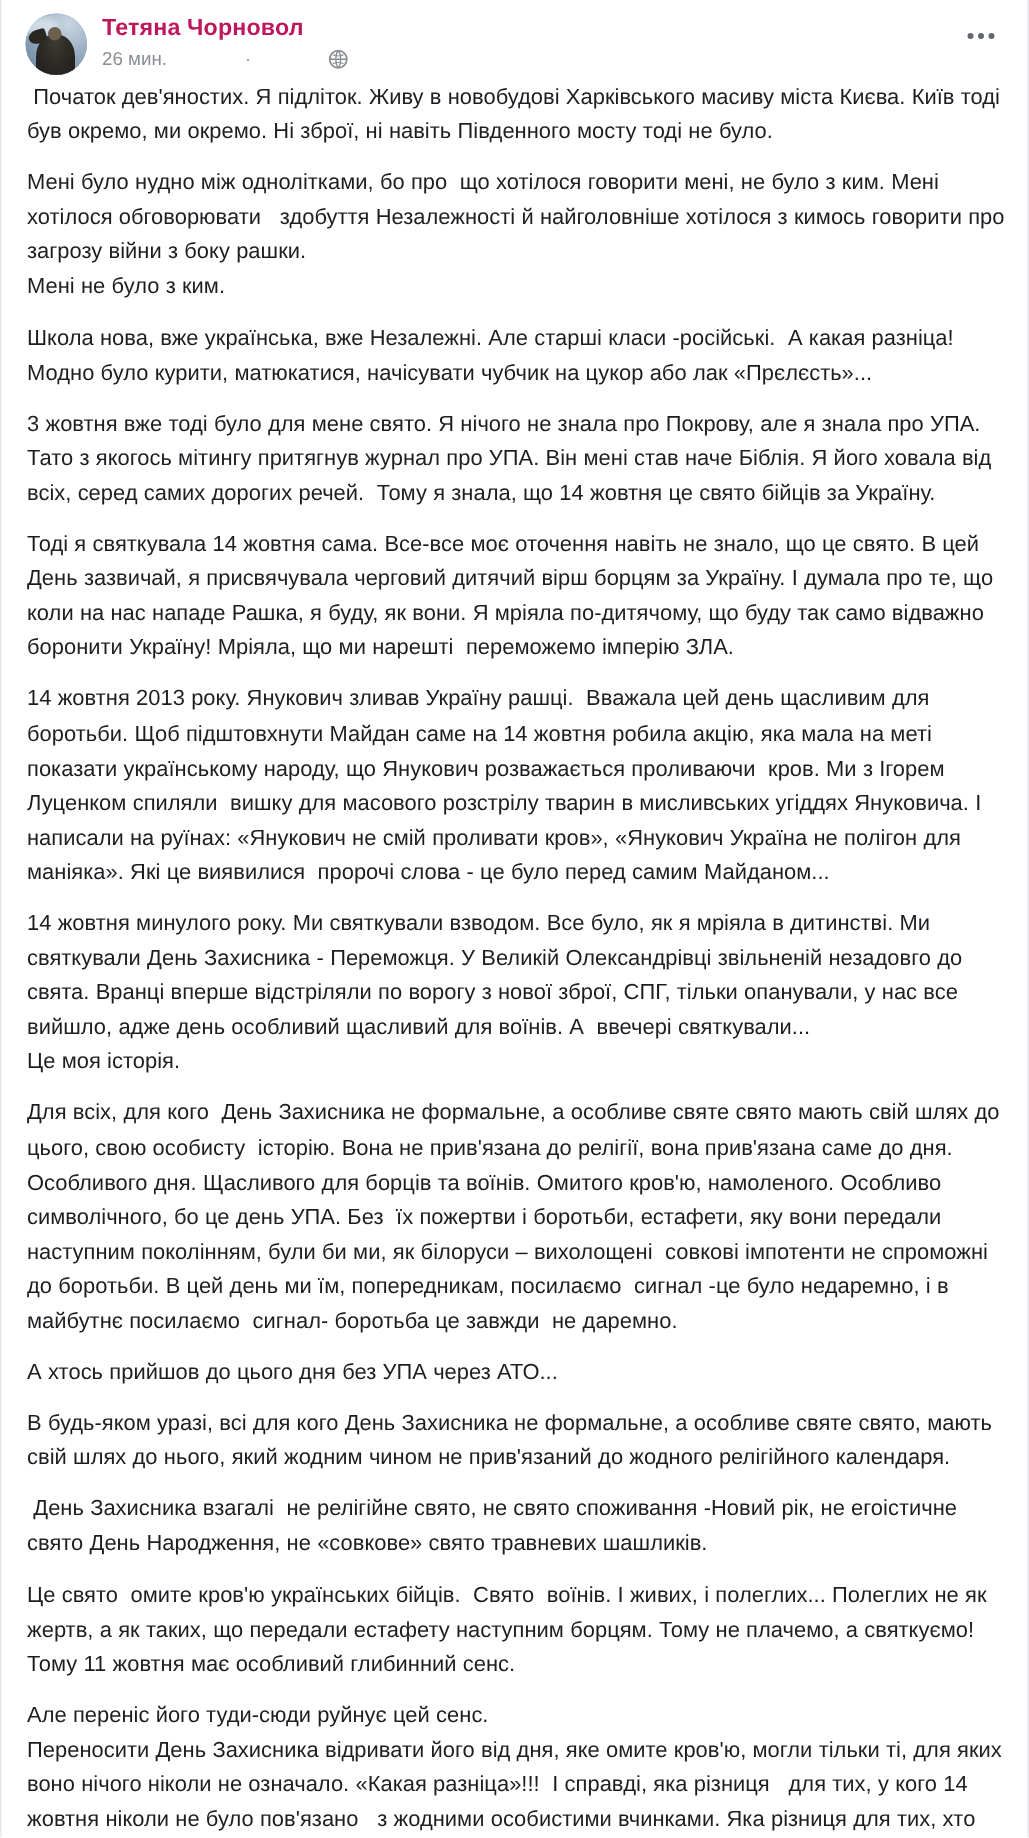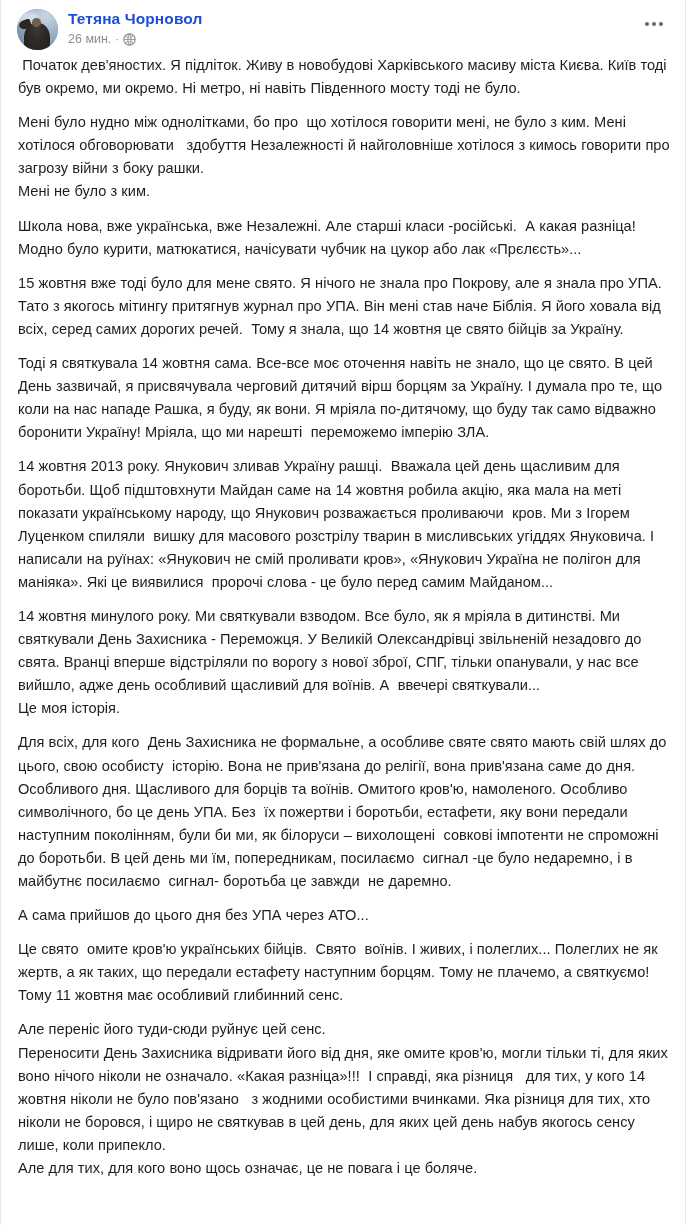--- a/index.html
+++ b/index.html
@@ -97,30 +97,31 @@
     display: flex;
     flex-direction: column;
     justify-content: flex-start;
     margin-left: 10px;
     padding-top: 1px;
   }
   .author-name {
     font-size: 15.5px;
     font-weight: bold;
     line-height: 20px;
-    color: #1d4ed8;
+    color: #be185d;
     letter-spacing: 0.1px;
   }
   .meta-line {
     display: flex;
     align-items: center;
     margin-top: 2px;
     font-size: 12.5px;
     line-height: 16px;
     color: #8a8d91;
+    gap: 48px;
   }
   .meta-time { color: #8a8d91; }
   .meta-dot {
     margin: 0 4px;
     color: #8a8d91;
     font-size: 12px;
   }
   .globe-icon {
     display: inline-flex;
     width: 13px;
@@ -194,31 +195,33 @@
     </div>
 
     <div class="more-menu">
       <span class="dot"></span>
       <span class="dot"></span>
       <span class="dot"></span>
     </div>
   </div>
 
   <div class="post-body">
-    <p class="para"> Початок дев'яностих. Я підліток. Живу в новобудові Харківського масиву міста Києва. Київ тоді був окремо, ми окремо. Ні метро, ні навіть Південного мосту тоді не було.</p>
+    <p class="para"> Початок дев'яностих. Я підліток. Живу в новобудові Харківського масиву міста Києва. Київ тоді був окремо, ми окремо. Ні зброї, ні навіть Південного мосту тоді не було.</p>
     <p class="para">Мені було нудно між однолітками, бо про  що хотілося говорити мені, не було з ким. Мені хотілося обговорювати   здобуття Незалежності й найголовніше хотілося з кимось говорити про загрозу війни з боку рашки.
 Мені не було з ким.</p>
     <p class="para">Школа нова, вже українська, вже Незалежні. Але старші класи -російські.  А какая разніца! Модно було курити, матюкатися, начісувати чубчик на цукор або лак «Прєлєсть»...</p>
-    <p class="para">15 жовтня вже тоді було для мене свято. Я нічого не знала про Покрову, але я знала про УПА. Тато з якогось мітингу притягнув журнал про УПА. Він мені став наче Біблія. Я його ховала від всіх, серед самих дорогих речей.  Тому я знала, що 14 жовтня це свято бійців за Україну.</p>
+    <p class="para">3 жовтня вже тоді було для мене свято. Я нічого не знала про Покрову, але я знала про УПА. Тато з якогось мітингу притягнув журнал про УПА. Він мені став наче Біблія. Я його ховала від всіх, серед самих дорогих речей.  Тому я знала, що 14 жовтня це свято бійців за Україну.</p>
     <p class="para">Тоді я святкувала 14 жовтня сама. Все-все моє оточення навіть не знало, що це свято. В цей День зазвичай, я присвячувала черговий дитячий вірш борцям за Україну. І думала про те, що коли на нас нападе Рашка, я буду, як вони. Я мріяла по-дитячому, що буду так само відважно боронити Україну! Мріяла, що ми нарешті  переможемо імперію ЗЛА.</p>
     <p class="para">14 жовтня 2013 року. Янукович зливав Україну рашці.  Вважала цей день щасливим для боротьби. Щоб підштовхнути Майдан саме на 14 жовтня робила акцію, яка мала на меті показати українському народу, що Янукович розважається проливаючи  кров. Ми з Ігорем Луценком спиляли  вишку для масового розстрілу тварин в мисливських угіддях Януковича. І написали на руїнах: «Янукович не смій проливати кров», «Янукович Україна не полігон для маніяка». Які це виявилися  пророчі слова - це було перед самим Майданом...</p>
     <p class="para">14 жовтня минулого року. Ми святкували взводом. Все було, як я мріяла в дитинстві. Ми святкували День Захисника - Переможця. У Великій Олександрівці звільненій незадовго до свята. Вранці вперше відстріляли по ворогу з нової зброї, СПГ, тільки опанували, у нас все вийшло, адже день особливий щасливий для воїнів. А  ввечері святкували...
 Це моя історія.</p>
     <p class="para">Для всіх, для кого  День Захисника не формальне, а особливе святе свято мають свій шлях до цього, свою особисту  історію. Вона не прив'язана до релігії, вона прив'язана саме до дня. Особливого дня. Щасливого для борців та воїнів. Омитого кров'ю, намоленого. Особливо символічного, бо це день УПА. Без  їх пожертви і боротьби, естафети, яку вони передали наступним поколінням, були би ми, як білоруси – вихолощені  совкові імпотенти не спроможні до боротьби. В цей день ми їм, попередникам, посилаємо  сигнал -це було недаремно, і в майбутнє посилаємо  сигнал- боротьба це завжди  не даремно.</p>
-    <p class="para">А сама прийшов до цього дня без УПА через АТО...</p>
+    <p class="para">А хтось прийшов до цього дня без УПА через АТО...</p>
+    <p class="para">В будь-яком уразі, всі для кого День Захисника не формальне, а особливе святе свято, мають свій шлях до нього, який жодним чином не прив'язаний до жодного релігійного календаря.</p>
+    <p class="para"> День Захисника взагалі  не релігійне свято, не свято споживання -Новий рік, не егоістичне свято День Народження, не «совкове» свято травневих шашликів.</p>
     <p class="para">Це свято  омите кров'ю українських бійців.  Свято  воїнів. І живих, і полеглих... Полеглих не як жертв, а як таких, що передали естафету наступним борцям. Тому не плачемо, а святкуємо! Тому 11 жовтня має особливий глибинний сенс.</p>
     <p class="para">Але переніс його туди-сюди руйнує цей сенс.
 Переносити День Захисника відривати його від дня, яке омите кров'ю, могли тільки ті, для яких воно нічого ніколи не означало. «Какая разніца»!!!  І справді, яка різниця   для тих, у кого 14 жовтня ніколи не було пов'язано   з жодними особистими вчинками. Яка різниця для тих, хто ніколи не боровся, і щиро не святкував в цей день, для яких цей день набув якогось сенсу лише, коли припекло.
 Але для тих, для кого воно щось означає, це не повага і це боляче.</p>
 
   </div>
 
 </div>
 
 </body></html>

